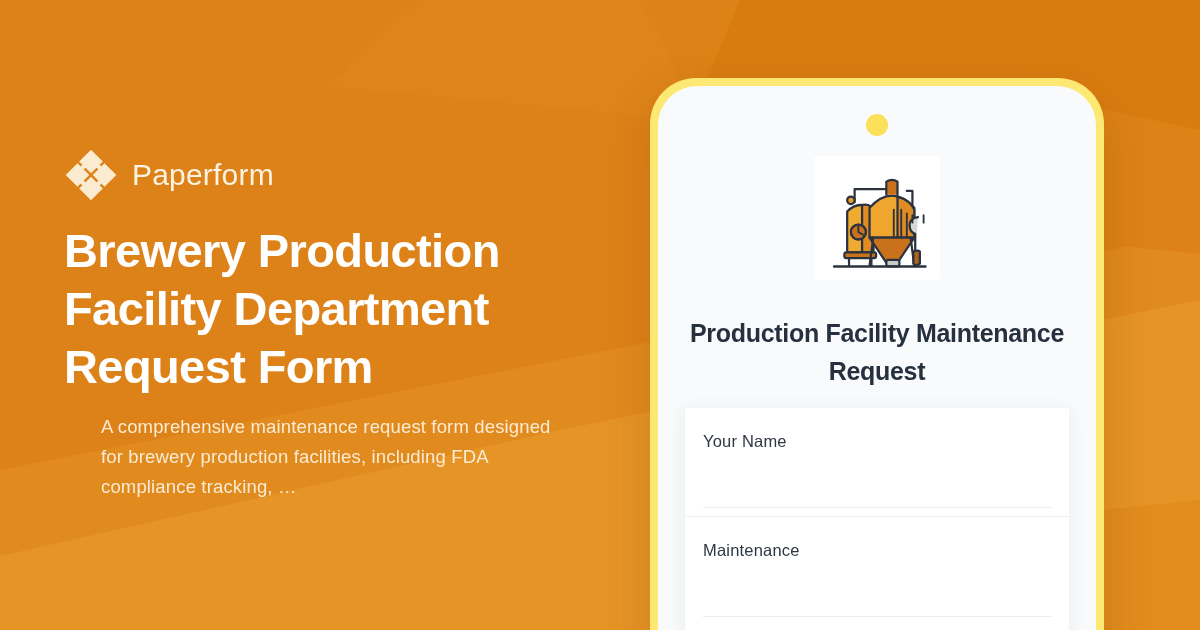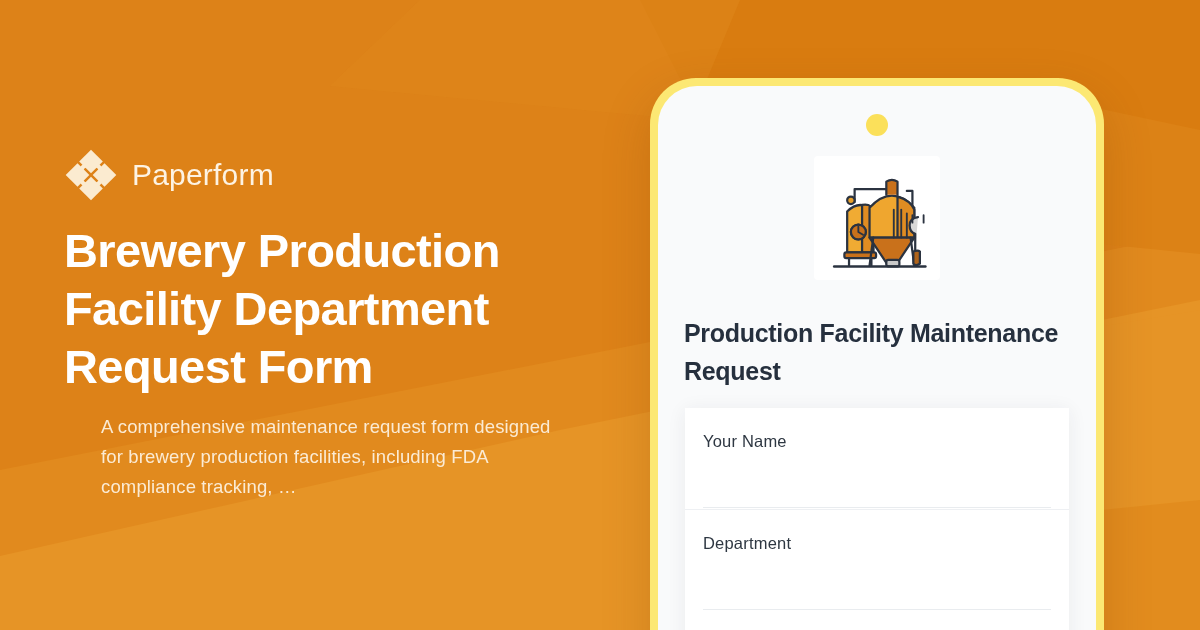--- a/index.html
+++ b/index.html
@@ -120,40 +120,40 @@
     align-items: center;
     justify-content: center;
   }
   .form-illustration svg { display: block; width: 112px; height: 110px; }
 
   .form-title {
     position: absolute;
     left: 26px;
     right: 26px;
     top: 228px;
-    text-align: left;
+    text-align: center;
     font-size: 25px;
     line-height: 38px;
     font-weight: 700;
     letter-spacing: -0.3px;
     color: #26303E;
   }
 
   .form-card {
     position: absolute;
     left: 27px;
     right: 27px;
     top: 322px;
     bottom: 0;
     background: #FFFFFF;
     box-shadow: 0 2px 18px rgba(40, 45, 60, 0.07);
   }
 
   .field {
-    padding: 22px 18px 1px 18px;
+    padding: 22px 18px 8px 18px;
     border-bottom: 1px solid #EEF0F3;
   }
   .field:last-child { border-bottom: none; }
   .field-label {
     font-size: 16.5px;
     line-height: 22px;
     font-weight: 400;
     color: #2E3742;
     letter-spacing: 0.2px;
   }
@@ -247,21 +247,21 @@
       <div class="form-title">Production Facility Maintenance Request</div>
 
       <div class="form-card">
 
         <div class="field">
           <div class="field-label">Your Name</div>
           <div class="field-input"></div>
         </div>
 
         <div class="field">
-          <div class="field-label">Department</div>
+          <div class="field-label">Maintenance</div>
           <div class="field-input"></div>
         </div>
 
       </div>
     </div>
   </div>
 
 </div>
 
 </body></html>

